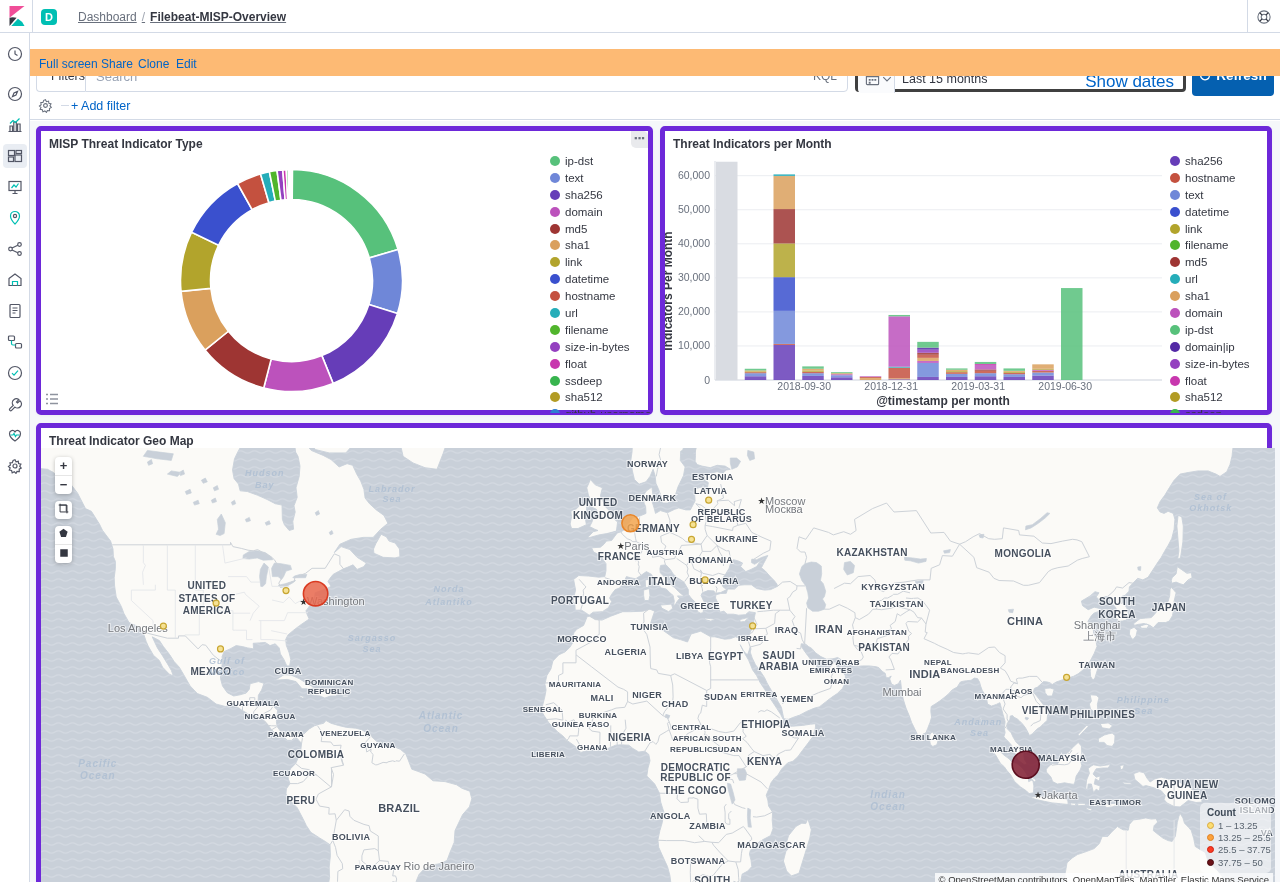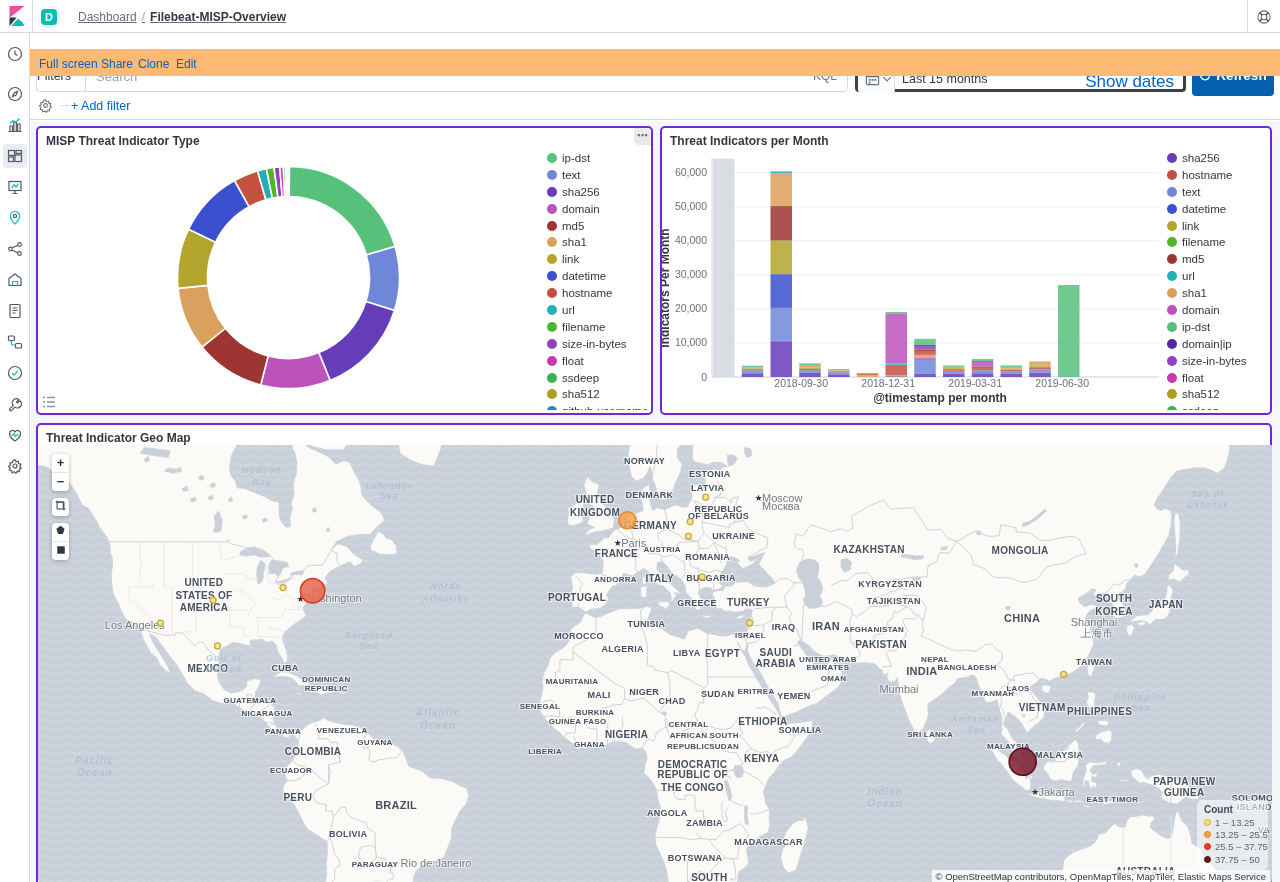--- a/index.html
+++ b/index.html
@@ -13,35 +13,35 @@
 .crumb .sep { color:#a0a6b1; margin:0 5px; }
 .helpic { position:absolute; left:1257px; top:10px; }
 .navrail { position:absolute; left:0; top:33px; width:30px; height:849px; background:#fff; border-right:1px solid #d3dae6; z-index:20; }
 .navic { position:absolute; left:6px; width:18px; height:18px; }
 .navic svg { position:absolute; left:1px; top:1px; stroke-width:1.2; }
 .navbg { position:absolute; left:-3px; top:-3px; width:24px; height:24px; background:#e9edf3; border-radius:4px; }
 .menubar { position:absolute; left:30px; top:49px; width:1250px; height:27px; background:#fdba74; z-index:10; }
 .menubar a { position:absolute; top:8px; font-size:12px; color:#0064c8; font-weight:500; text-decoration:none; }
 .toolrow { position:absolute; left:30px; top:60px; width:1250px; height:37px; background:#fff; }
 .qbar { position:absolute; left:6px; top:0px; height:32px; display:flex; }
-.filtersbtn { width:49px; height:32px; border:1px solid #d3dae6; border-right:none; border-radius:4px 0 0 4px; background:#fff; font-size:12.5px; color:#343741; line-height:30px; text-align:left; }
+.filtersbtn { width:49px; height:32px; border:1px solid #d3dae6; border-right:none; border-radius:4px 0 0 4px; background:#fff; font-size:12.5px; color:#343741; line-height:30px; text-align:right; }
 .searchbox { width:763px; height:32px; border:1px solid #d3dae6; border-radius:0 4px 4px 0; background:#fff; position:relative; }
 .searchbox .ph { position:absolute; left:10px; top:8px; font-size:13px; color:#98a2b3; }
 .searchbox .kql { position:absolute; right:10px; top:8px; font-size:12px; color:#69707d; }
 .datebox { position:absolute; left:825px; top:0; width:331px; height:32px; border:3px solid #404040; border-radius:4px; background:#fff; }
 .datebox .cal { position:absolute; left:0; top:0; width:37px; height:30px; border-right:1px solid #d3dae6; background:#fafbfd; border-radius:4px 0 0 4px; }
 .datebox .txt { position:absolute; left:44px; top:9px; font-size:12.5px; color:#343741; }
 .datebox .show { position:absolute; right:9px; top:9px; font-size:17px; color:#0064c8; font-weight:400; }
 .refresh { position:absolute; left:1162px; top:0; width:82px; height:36px; background:#0560b0; border-radius:4px; color:#fff; font-size:13.5px; font-weight:600; text-align:center; line-height:32px; }
 .filterrow { position:absolute; left:30px; top:97px; width:1250px; height:23px; background:#fff; border-bottom:1px solid #d3dae6; }
 .filterrow .gear { position:absolute; left:8px; top:1px; }
 .filterrow .dash { position:absolute; left:31px; top:8px; width:8px; height:1px; background:#d3dae6; }
 .filterrow .add { position:absolute; left:41px; top:2px; font-size:12.5px; color:#0064c8; }
 .canvas { position:absolute; left:30px; top:121px; width:1250px; height:761px; background:#f5f7fa; }
-.panel { position:absolute; background:#fff; border:2px solid #6d28d9; border-radius:5px; box-shadow:0 1px 3px rgba(0,0,0,0.04); }
+.panel { position:absolute; background:#fff; border:5px solid #6d28d9; border-radius:5px; box-shadow:0 1px 3px rgba(0,0,0,0.04); }
 .p1 { left:6px; top:5px; width:617px; height:289px; }
 .p2 { left:630px; top:5px; width:612px; height:289px; }
 .p3 { left:6px; top:302px; width:1236px; height:470px; }
 .ptitle { position:absolute; left:8px; top:6px; font-size:12px; font-weight:bold; color:#343741; }
 .pmenu { position:absolute; right:0px; top:0px; width:17px; height:17px; background:#e9eaed; border-radius:0 5px 0 5px; color:#69707d; font-size:9px; text-align:center; line-height:15px; letter-spacing:0.5px; }
 .lgbtn { position:absolute; left:3px; bottom:3px; width:16px; height:16px; color:#8e939e; }
 .lg { position:absolute; }
 .lgr { height:16.9px; font-size:11.5px; color:#343741; white-space:nowrap; }
 .lgd { display:inline-block; width:10px; height:10px; border-radius:50%; margin-right:5px; position:relative; top:1px; }
 .p1 .lg { left:509px; top:24px; height:258px; overflow:hidden; }

